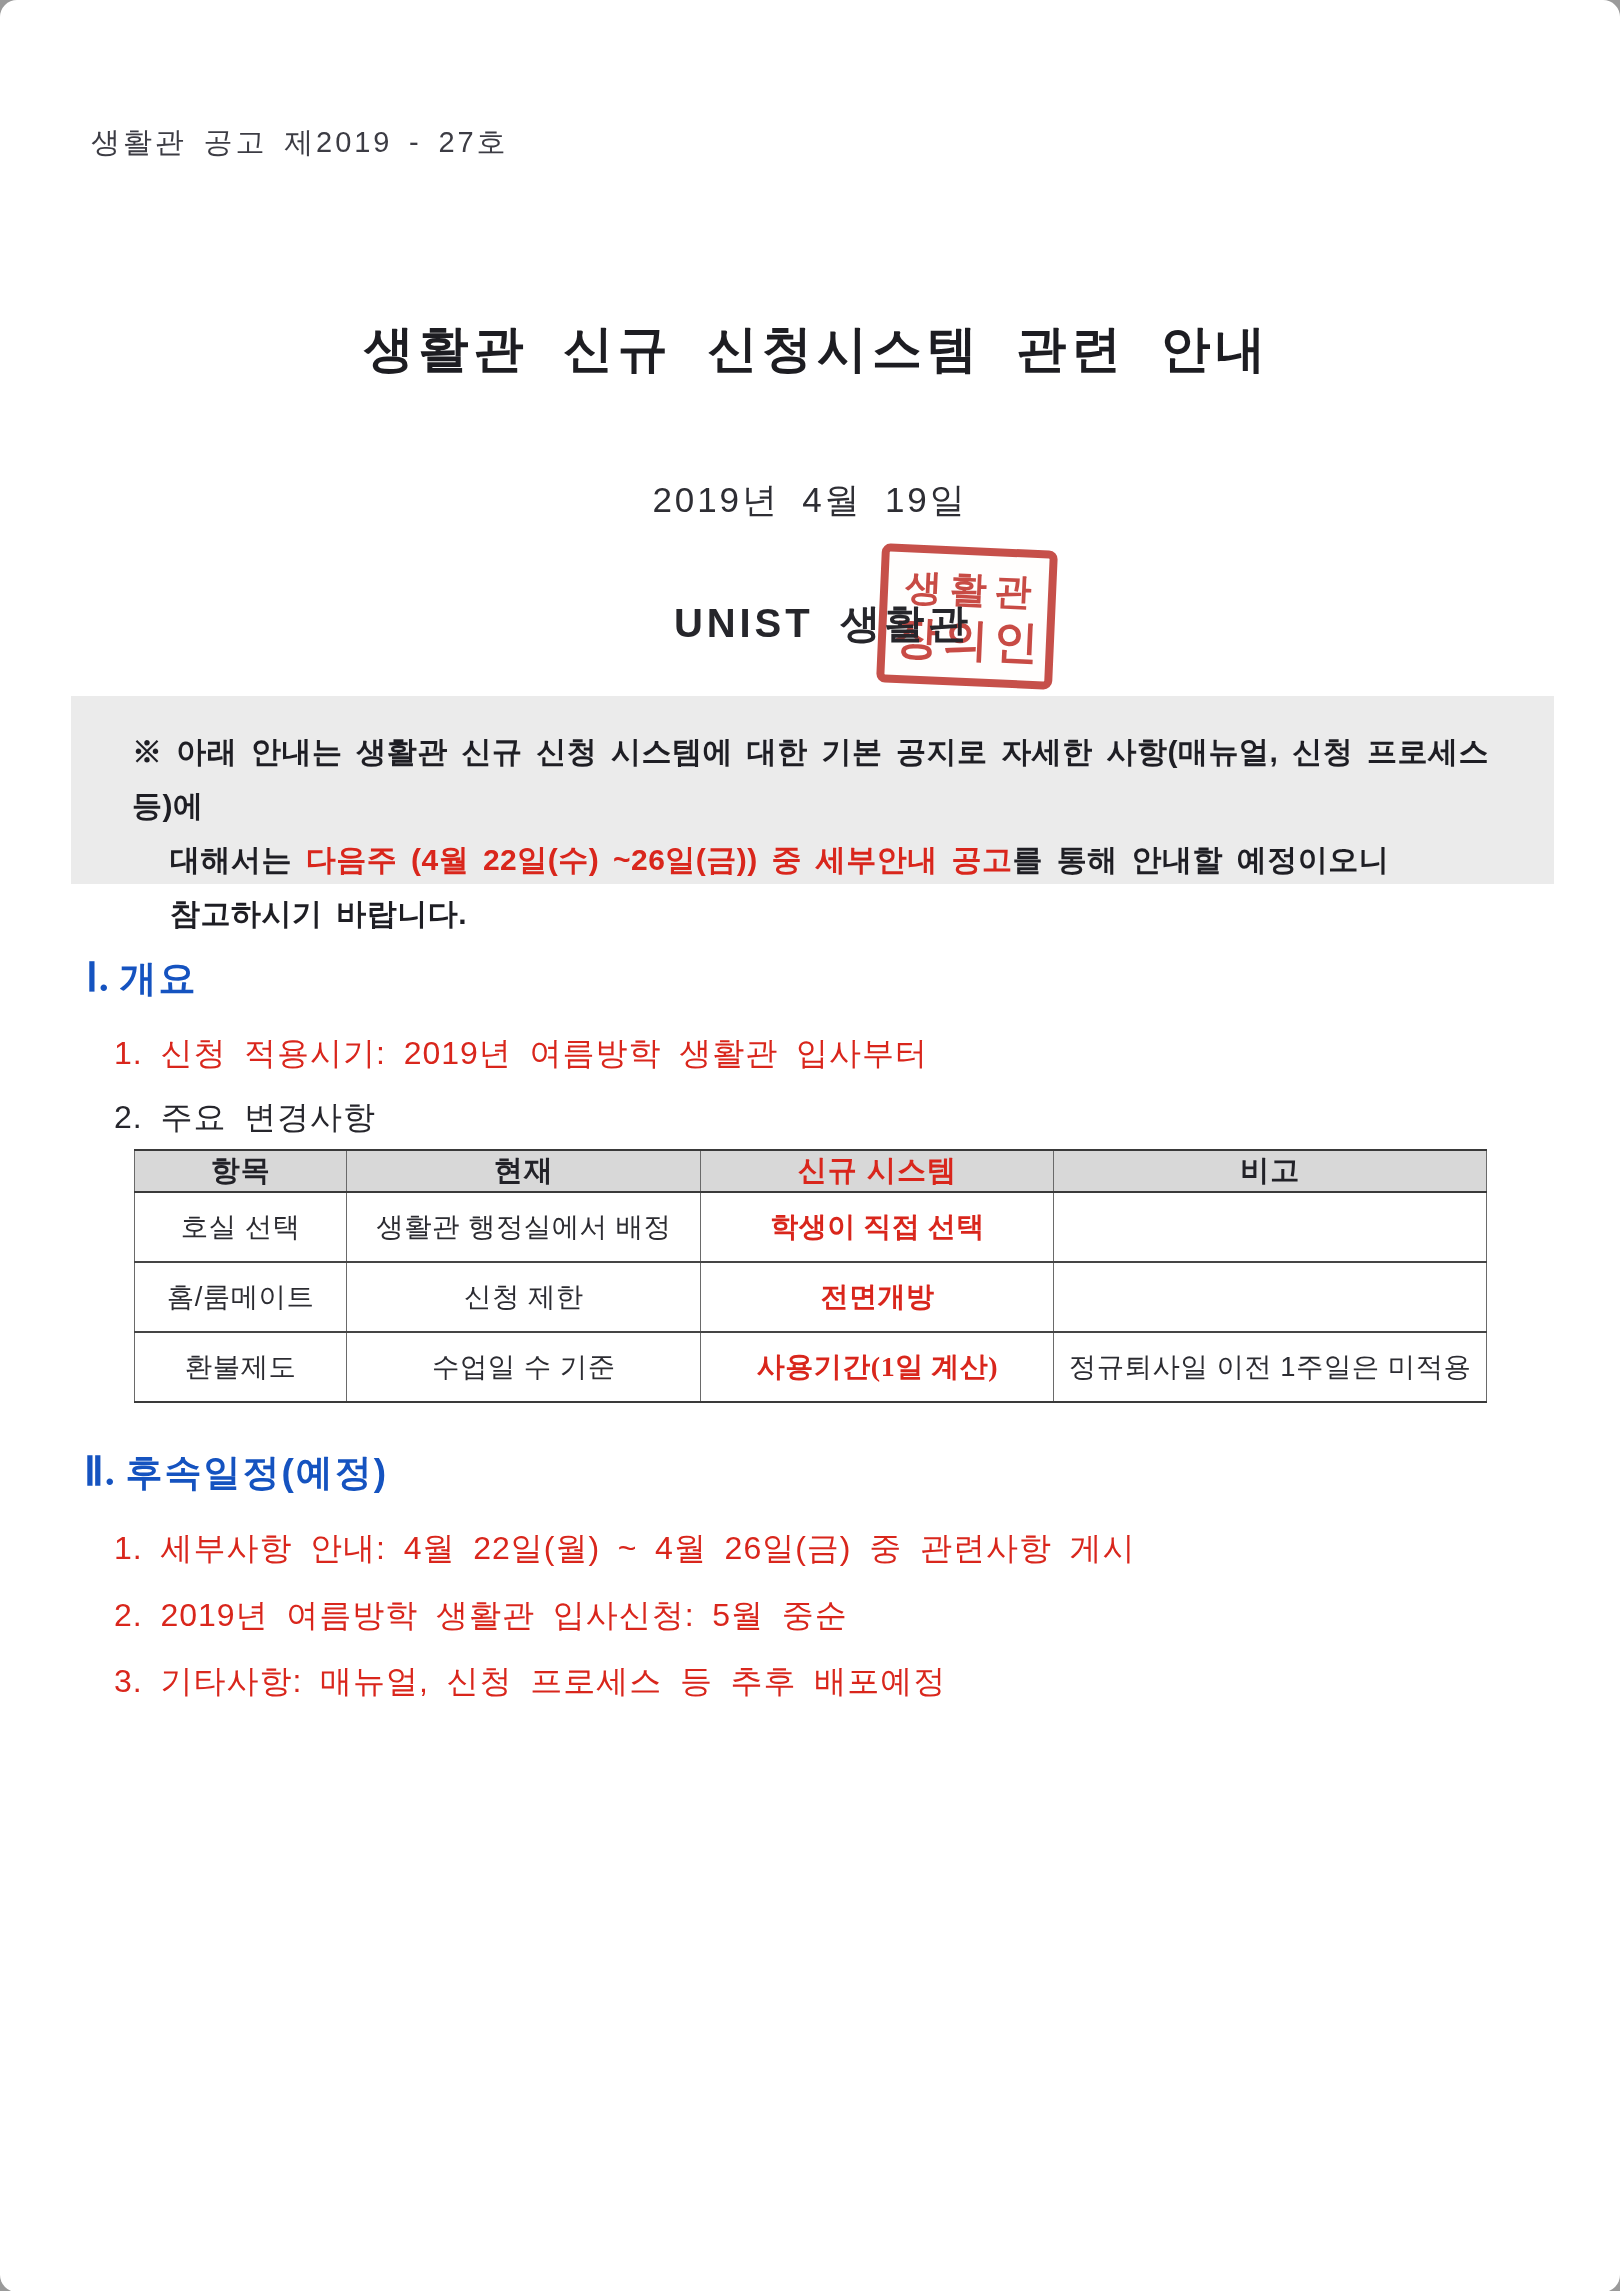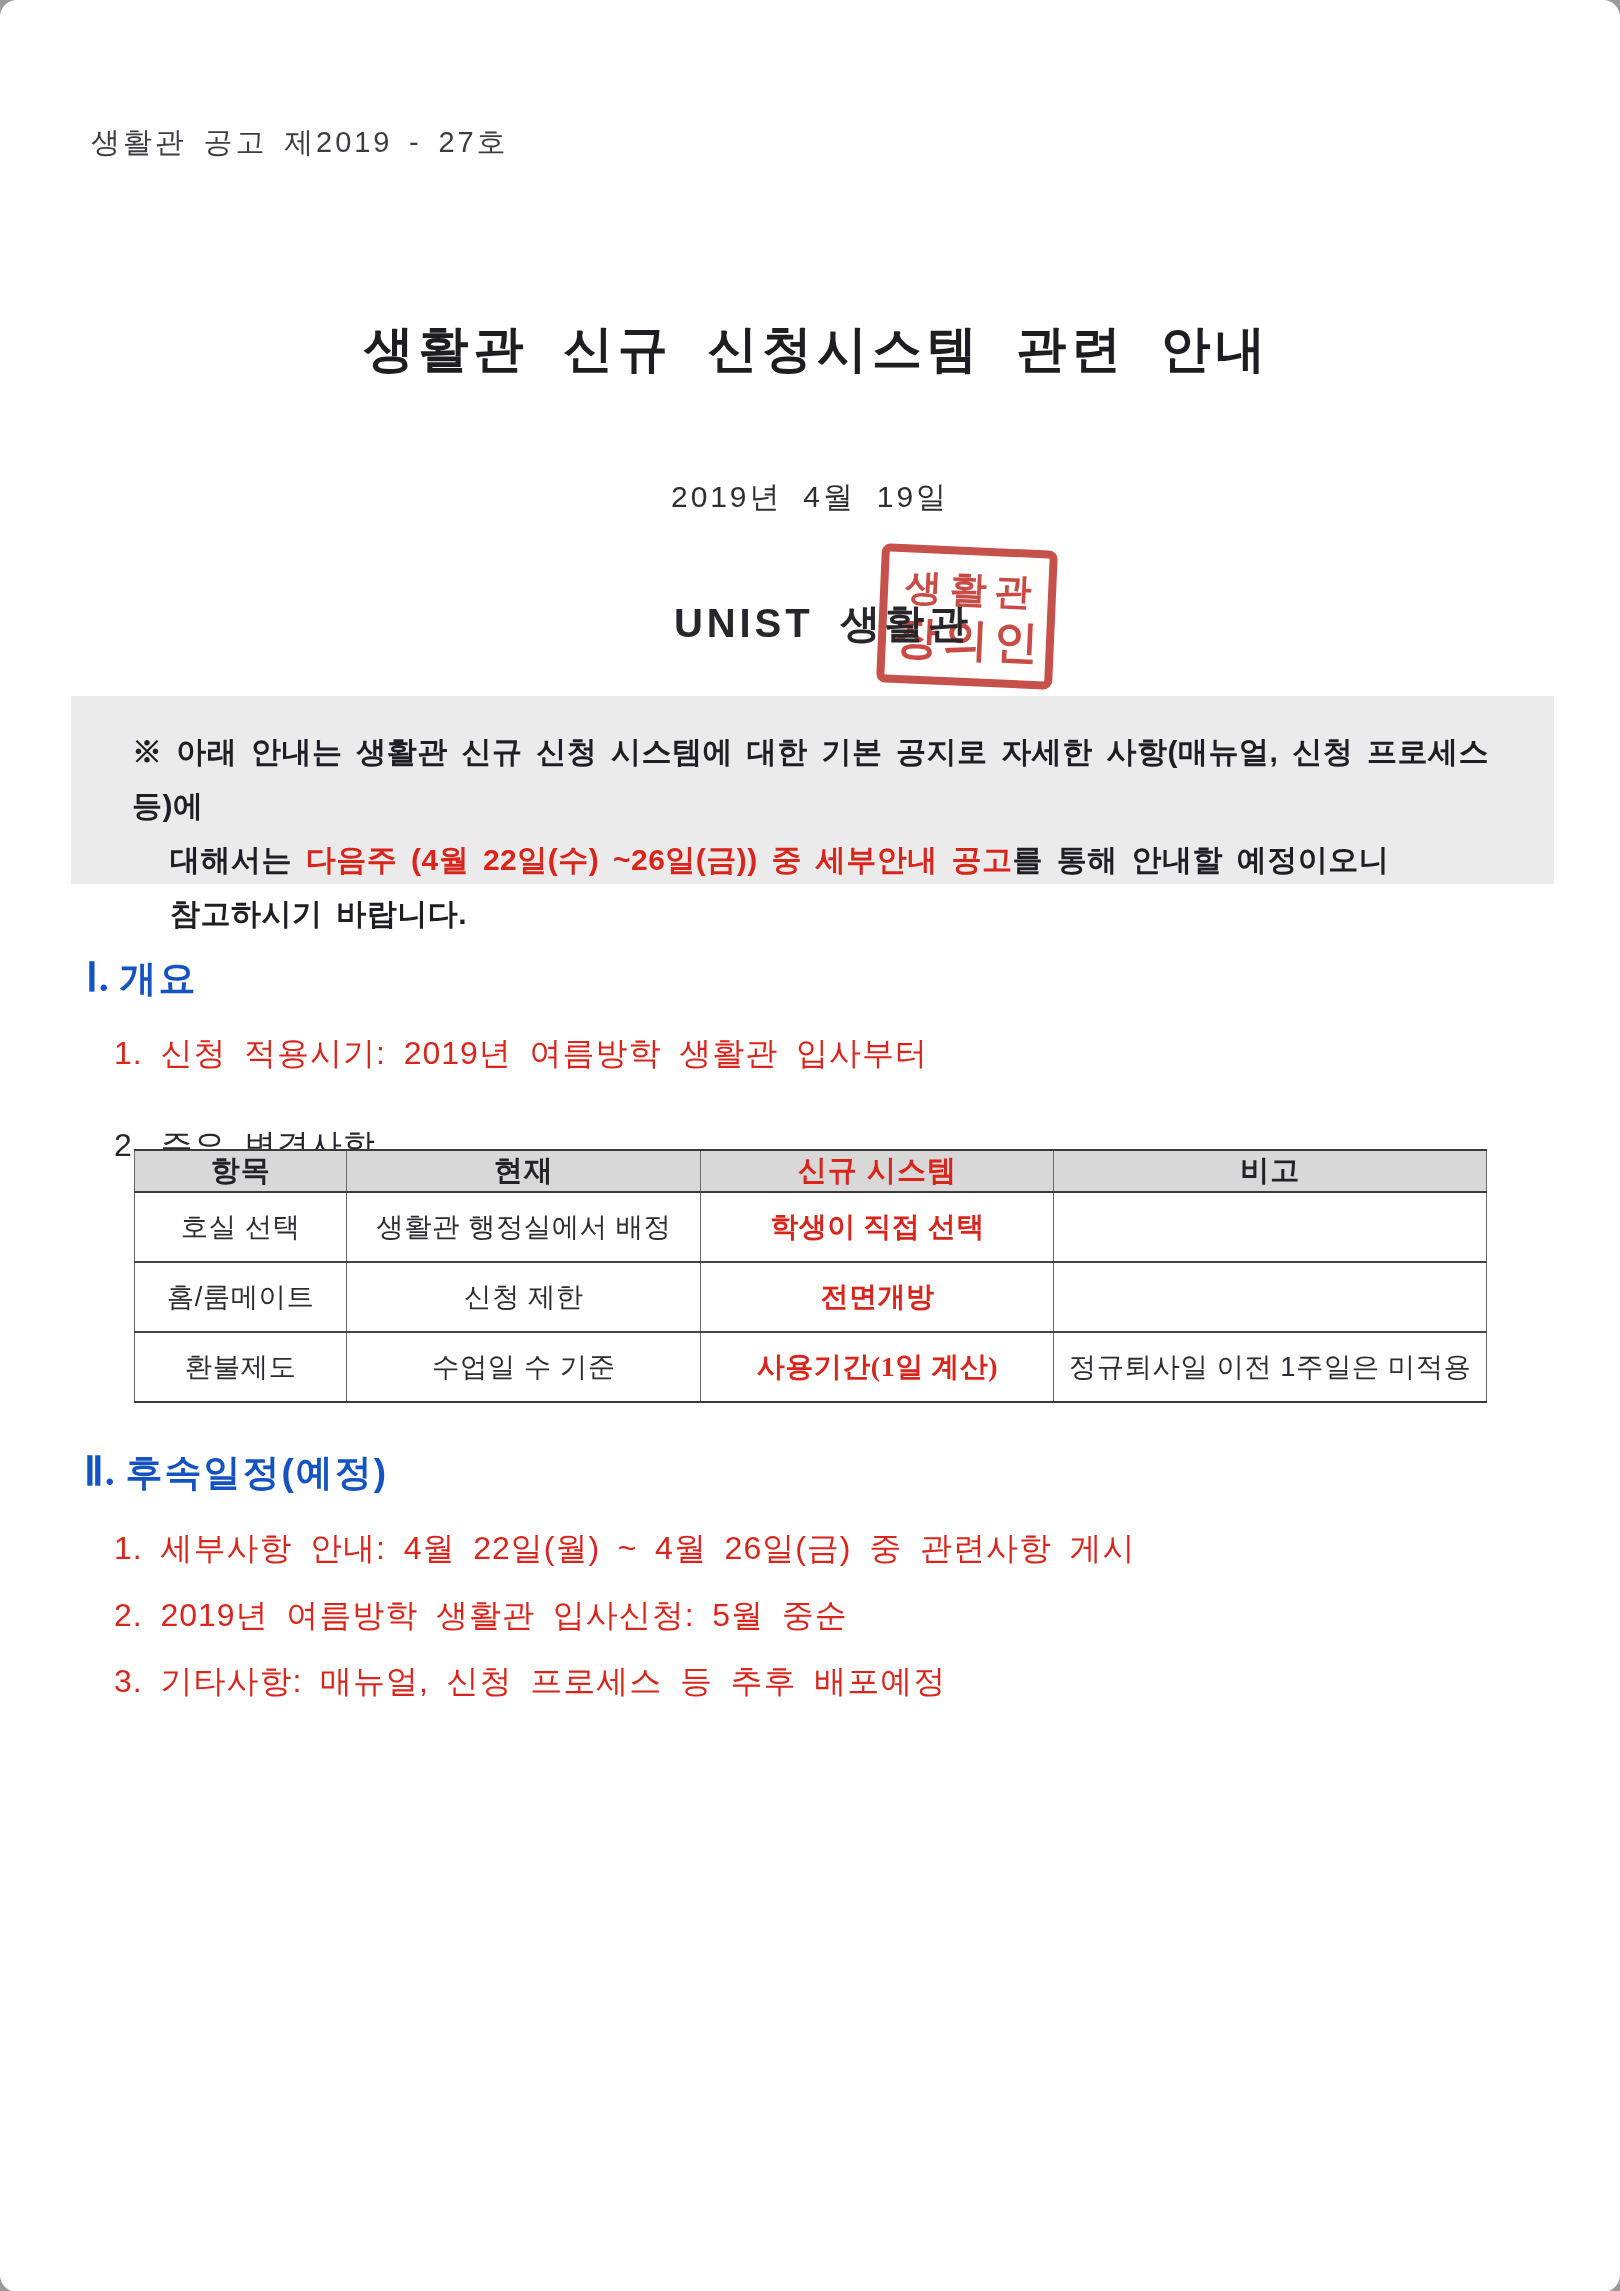--- a/index.html
+++ b/index.html
@@ -21,21 +21,21 @@
   }
   .title {
     position:absolute; left:14px; right:0; top:316px;
     text-align:center;
     font-size:50px; font-weight:bold; color:#1d1d22;
     letter-spacing:4.9px; word-spacing:15.7px;
   }
   .date {
     position:absolute; left:0; right:0; top:477px;
     text-align:center;
-    font-size:30px; color:#2e2e34; letter-spacing:2.9px; word-spacing:9.8px;
+    font-size:35px; color:#2e2e34; letter-spacing:2.9px; word-spacing:9.8px;
   }
   .issuer-text {
     position:absolute; left:674px; top:596px;
     font-size:40px; font-weight:bold; color:#26262b;
     letter-spacing:3.9px; word-spacing:11.8px;
     z-index:3;
   }
   .stamp {
     position:absolute; left:879px; top:547px;
     width:176px; height:139px;
@@ -75,21 +75,21 @@
     font-family:"Liberation Serif", serif;
     font-size:40px; letter-spacing:1px; margin-right:9.8px;
   }
   .sec1-heading { left:86px; top:954px; }
   .sec2-heading { left:84px; top:1448px; }
   .list-item {
     position:absolute; left:114px;
     font-size:32px; font-weight:normal;
     letter-spacing:1px; word-spacing:7.8px;
   }
-  .li-dark { color:#26262c;margin-top:28px; }
+  .li-dark { color:#26262c; }
   .li-red  { color:#d9261c; }
   .change-table {
     position:absolute; left:134px; top:1149px;
     width:1353px;
     border-collapse:collapse;
     table-layout:fixed;
   }
   .change-table col.c1 { width:15.7%; }
   .change-table col.c2 { width:26.2%; }
   .change-table col.c3 { width:26.1%; }

